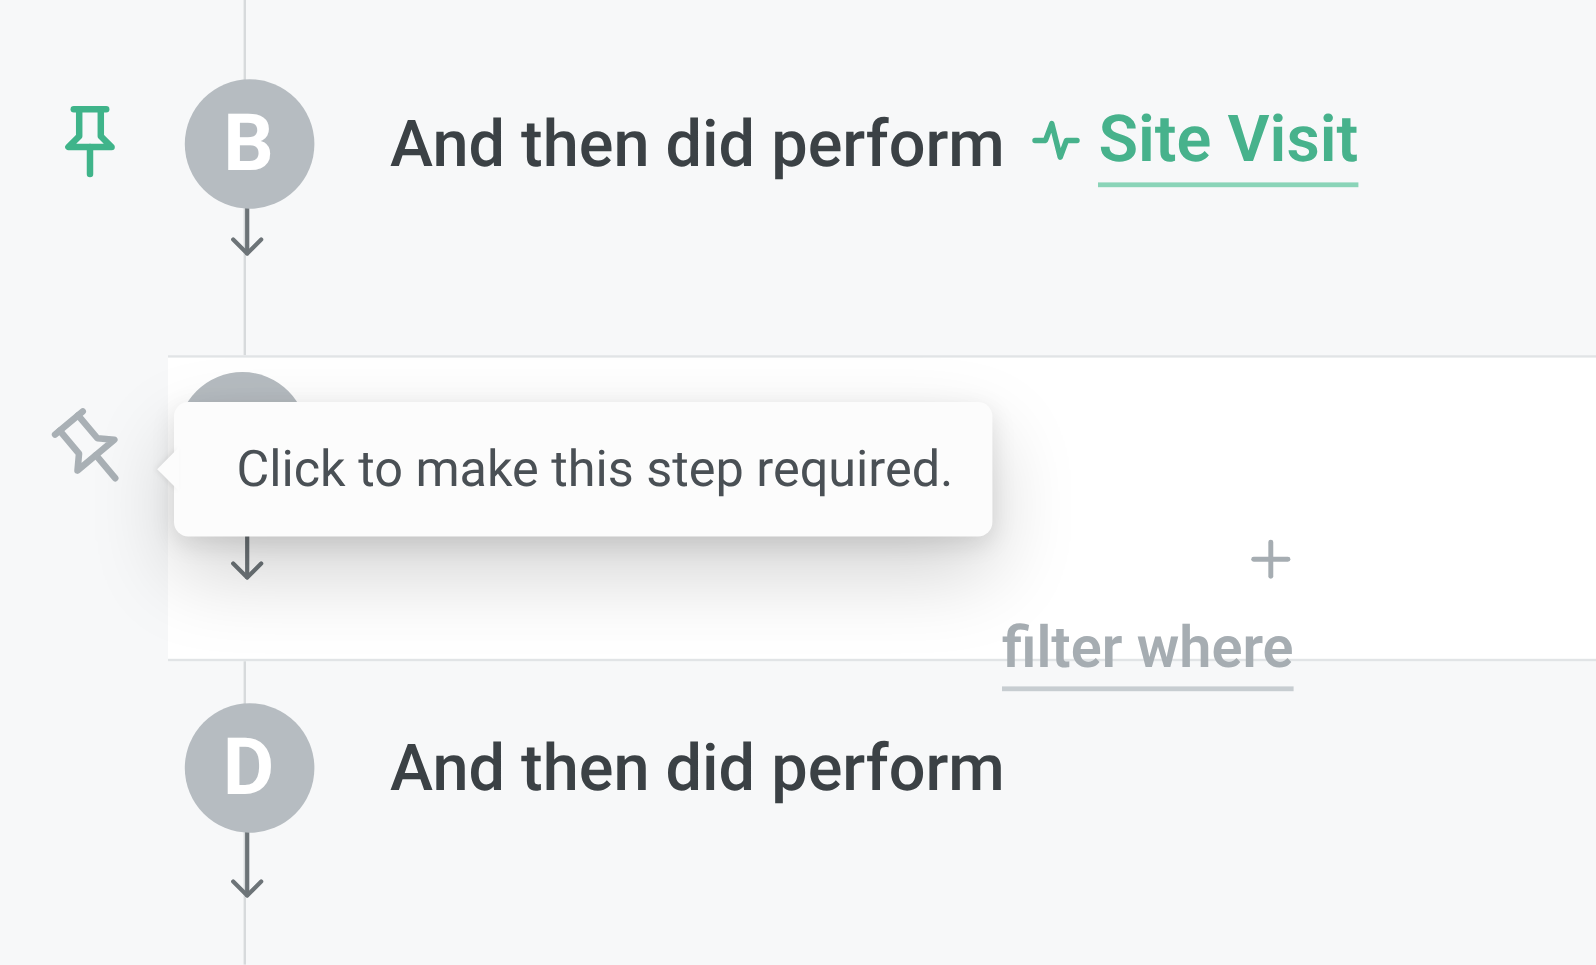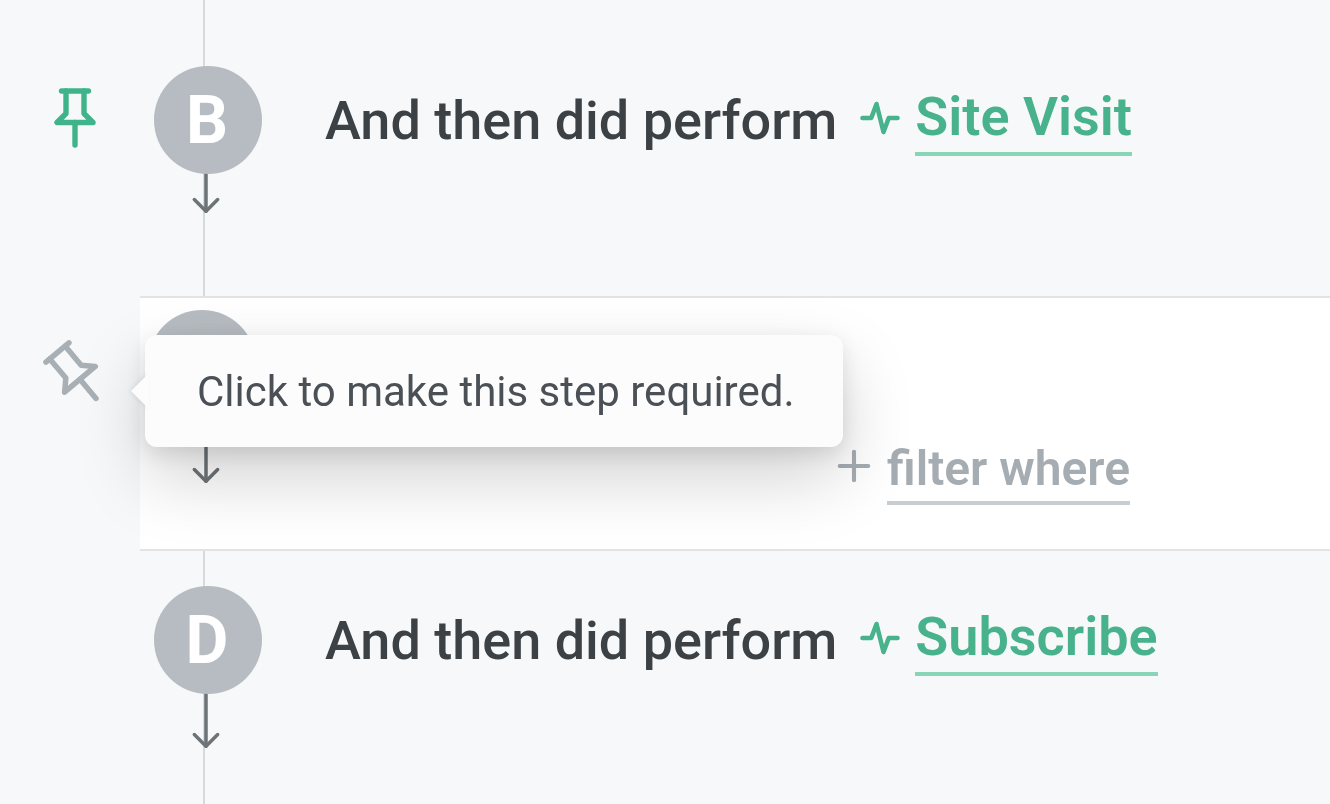--- a/index.html
+++ b/index.html
@@ -134,21 +134,21 @@
     border-bottom: 2px solid #e1e4e6;
     z-index: 1;
   }
 
   
   .tooltip {
     position:absolute;
     top: 335px;
     left: 145px;
     height: 112px;
-    padding: 0 48px 0 52px;
+    padding: 0 32px 0 52px;
     display:flex;
     align-items:center;
     background:#fcfcfc;
     border-radius:12px;
     box-shadow:
       0 6px 20px rgba(0,0,0,0.10),
       0 30px 70px rgba(0,0,0,0.18);
     font-size: 42px;
     color:#4a5055;
     z-index: 10;
@@ -185,25 +185,26 @@
     gap: 18px;
     font-size:48px;
   }
 
   .filter-line {
     position:absolute;
     top: 440px;
     left: 835px;
     z-index:3;
     display:flex;
-    align-items:flex-start;
+    align-items:flex-end;
     gap: 14px;
     font-size:48px;
     color:#a6adb2;
     font-weight:500;
+    flex-direction:column;
   }
   .filter-link {
     border-bottom: 4px solid #c7cdd1;
     padding-bottom: 4px;
     color:#a6adb2;
     font-weight:600;
     cursor:pointer;
   }
   .step-c-badge-wrap { position:absolute; top:310px; left:148px; z-index:2; }
 
@@ -295,28 +296,20 @@
   </div>
 
   <div class="step step-d">
     <div class="step-row">
       <div class="pin-col"></div>
       <div class="badge-col">
         <div class="badge">D</div>
       </div>
       <div class="text-col">
         <span class="prefix-text">And then did perform</span>
-        <span class="event-wrap">
-          <span class="pulse-icon">
-            <svg width="42" height="42" viewBox="0 0 24 24" fill="none" stroke="currentColor" stroke-width="2.6" stroke-linecap="round" stroke-linejoin="round">
-              <polyline points="2 12 7 12 10 4 14 20 17 12 22 12"></polyline>
-            </svg>
-          </span>
-          <span class="event-link">Subscribe</span>
-        </span>
       </div>
     </div>
   </div>
   <div class="arrow-below arrow-d">
     <svg width="36" height="70" viewBox="0 0 24 48" fill="none" stroke="#6d7478" stroke-width="2.4" stroke-linecap="round" stroke-linejoin="round">
       <line x1="12" y1="2" x2="12" y2="42"></line>
       <polyline points="4 34 12 42 20 34"></polyline>
     </svg>
   </div>
 

